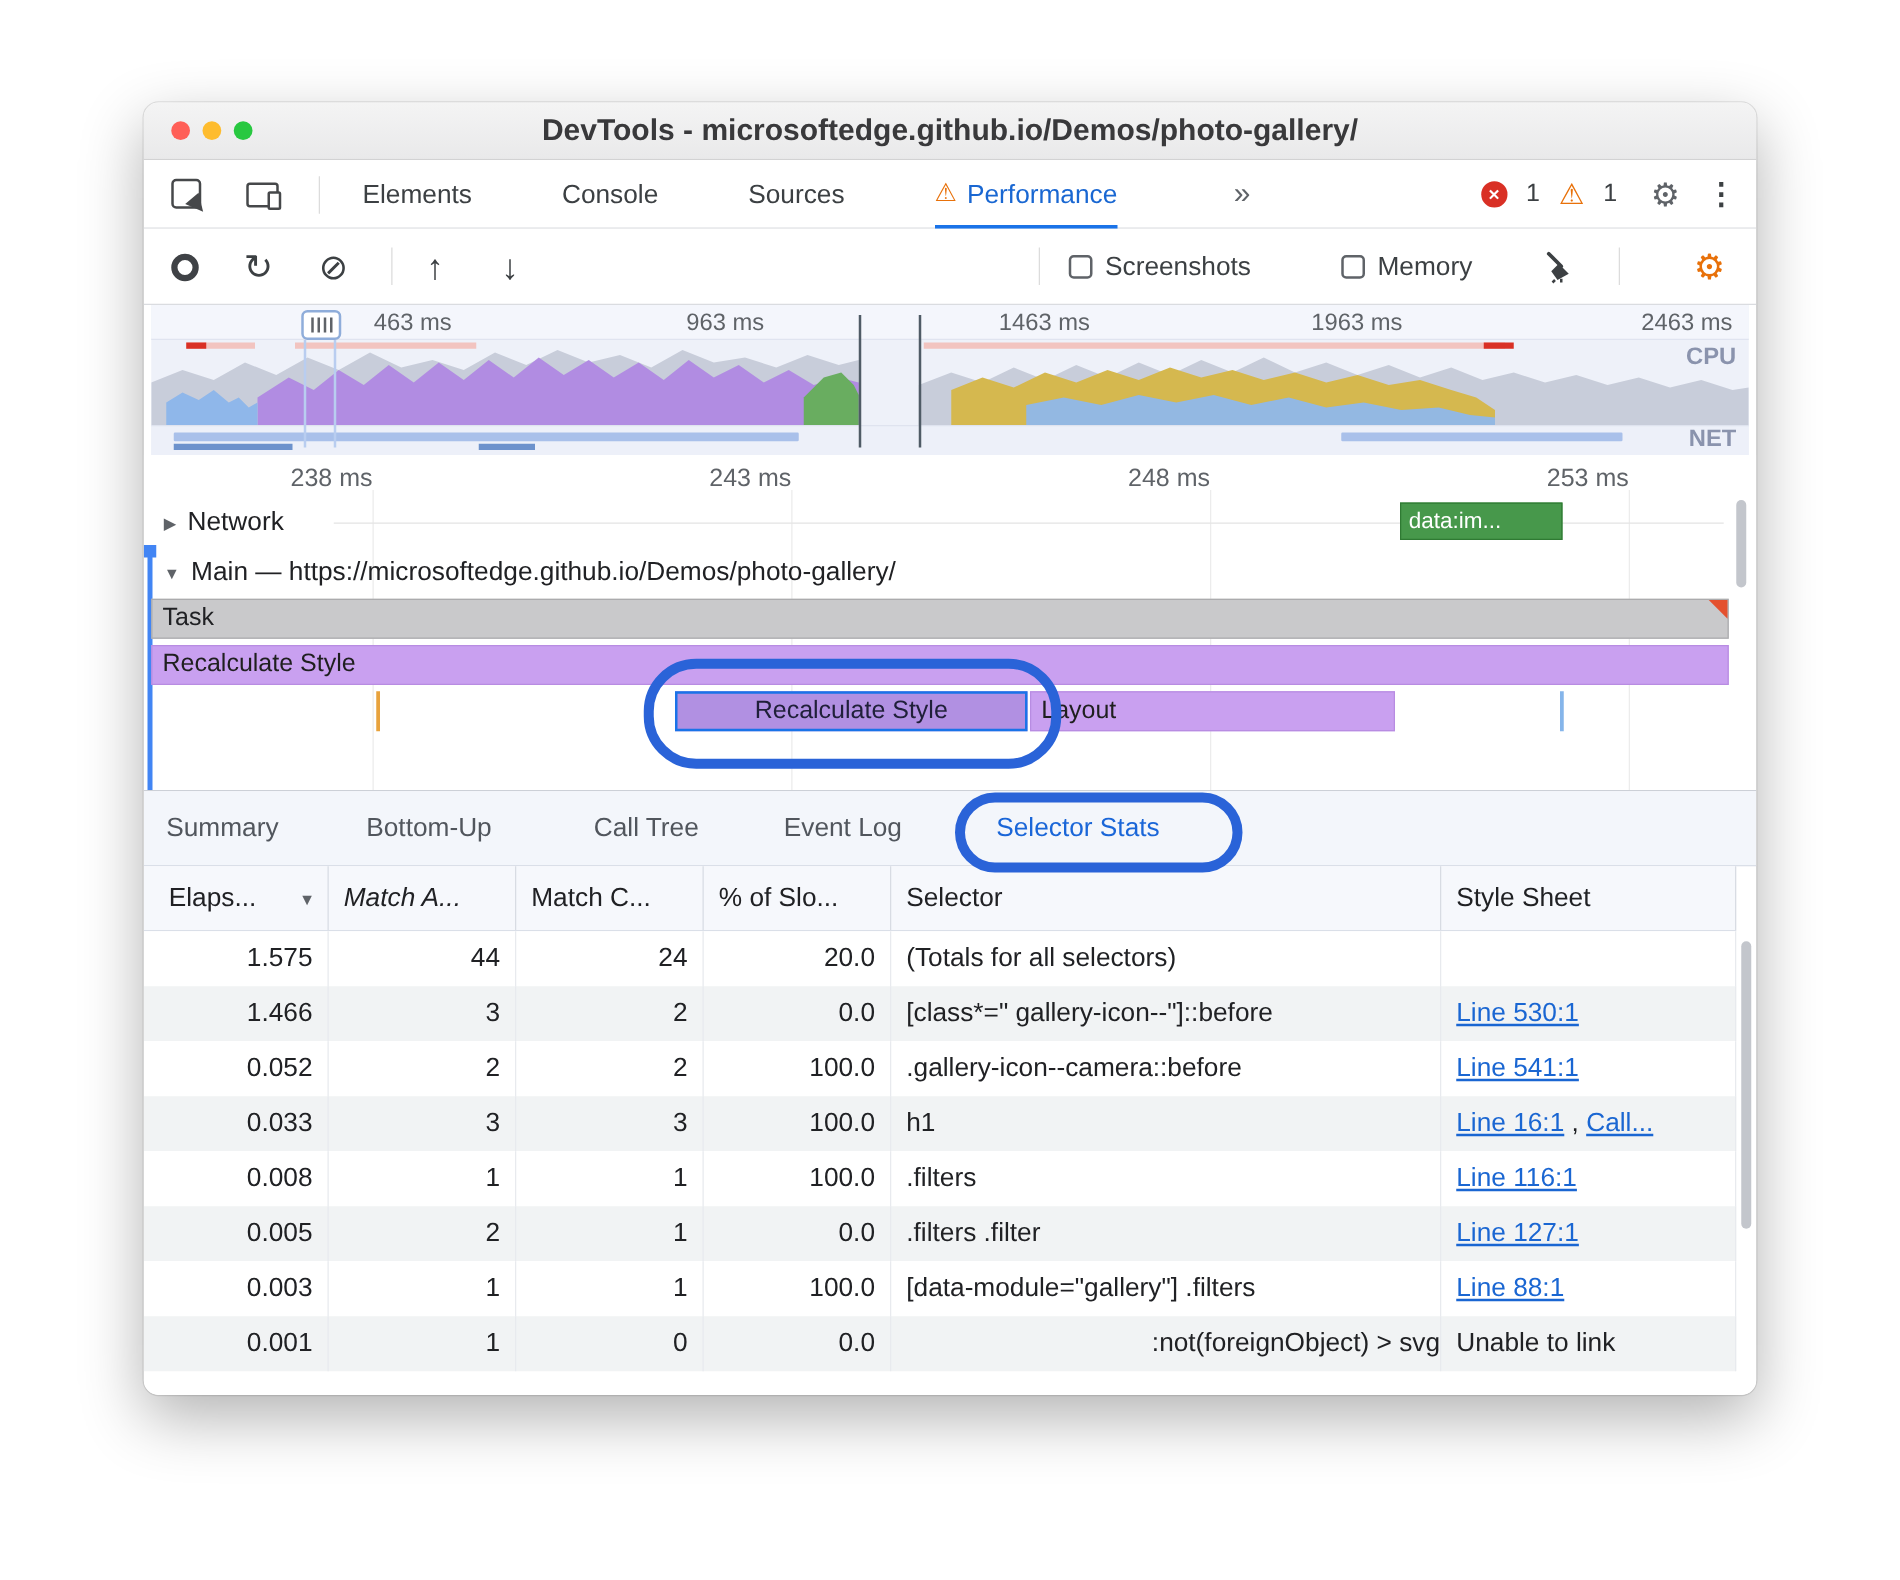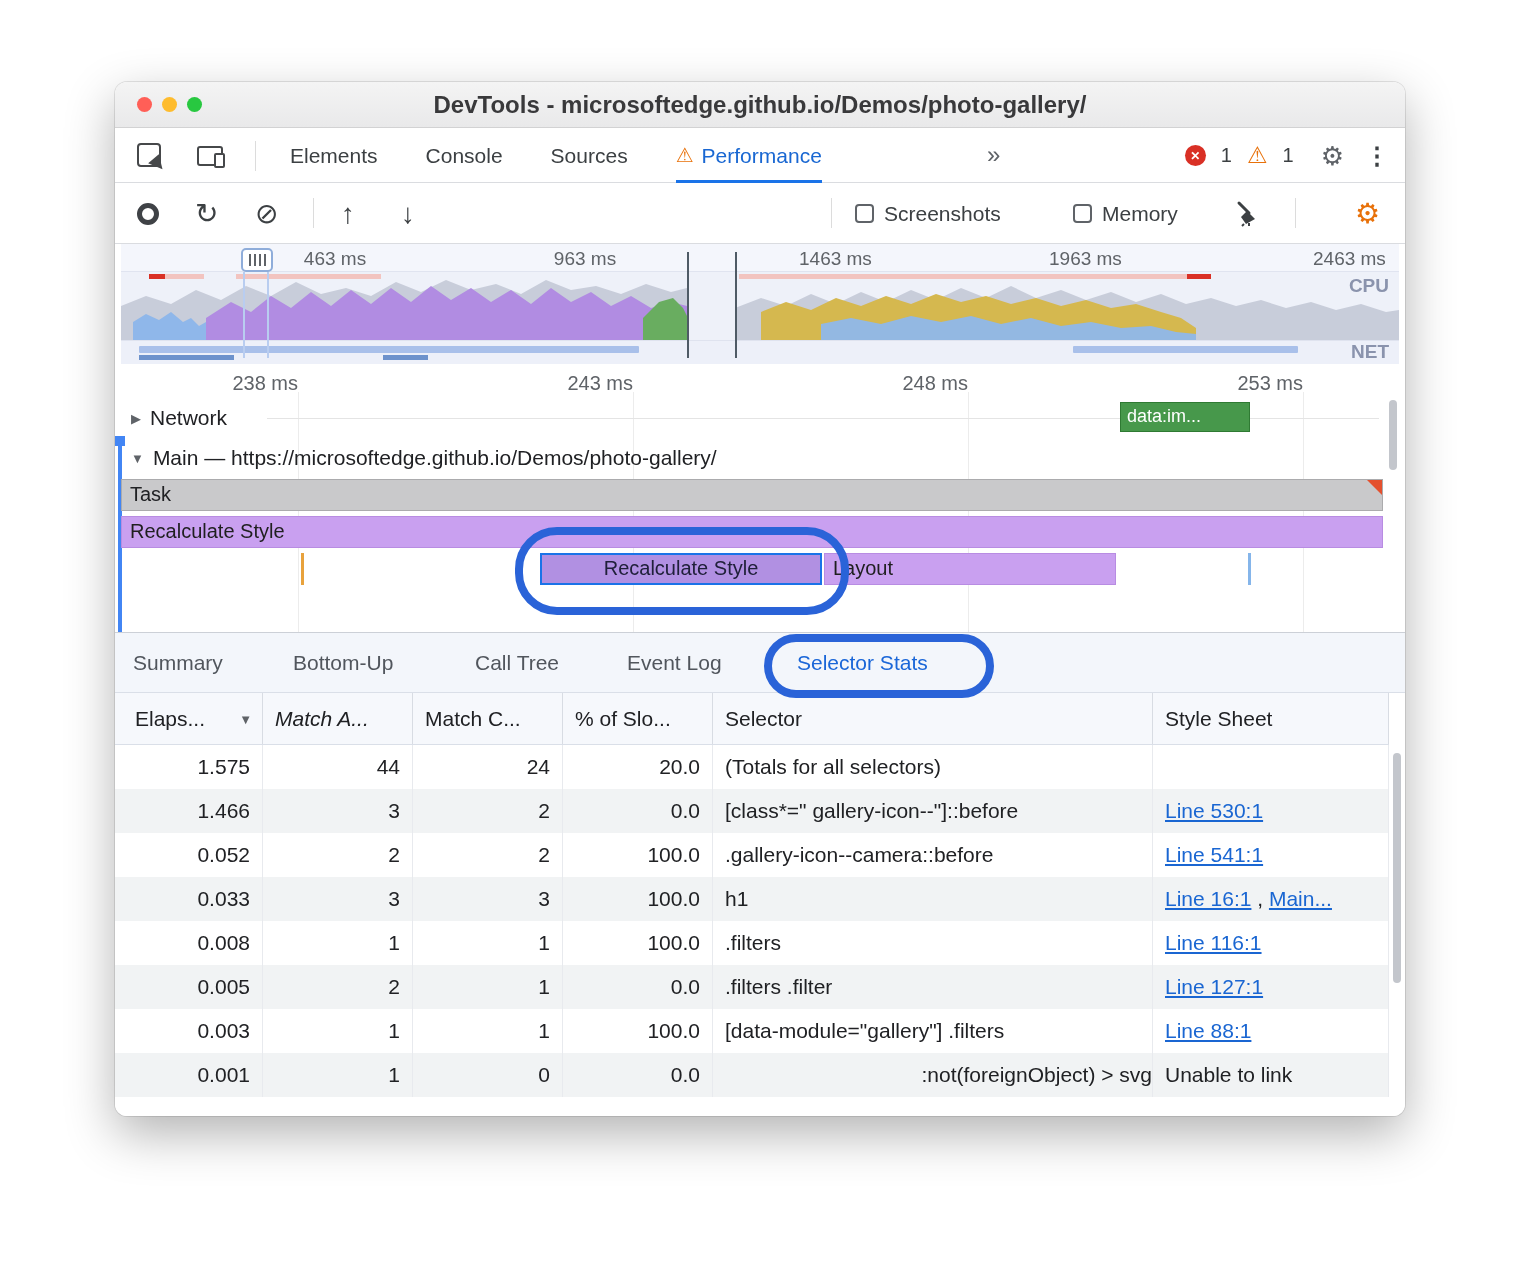--- a/index.html
+++ b/index.html
@@ -16,21 +16,21 @@
   .l-red{background:#ff5f57}.l-yellow{background:#febc2e}.l-green{background:#28c840}
   .wtitle{position:absolute;left:0;right:0;top:0;height:46px;line-height:46px;text-align:center;font-size:24px;font-weight:bold;color:#39393b;white-space:nowrap}
 
   
   .tabbar{position:absolute;left:0;top:46px;width:100%;height:55px;background:#fff;border-bottom:1px solid #dadce0}
   .inspect-icon{position:absolute;left:22px;top:15px;width:24px;height:24px;border:2px solid #46484a;border-radius:4px}
   .inspect-cursor{position:absolute;right:-6px;bottom:-6px;width:0;height:0;border-left:7px solid transparent;border-right:7px solid transparent;border-top:14px solid #46484a;transform:rotate(-40deg)}
   .device-icon{position:absolute;left:82px;top:18px;width:26px;height:20px;border:2px solid #46484a;border-radius:3px}
   .device-inner{position:absolute;right:-4px;bottom:-4px;width:11px;height:15px;background:#fff;border:2px solid #46484a;border-radius:2px}
   .tb-div{position:absolute;top:13px;width:1px;height:30px;background:#dcdcdc}
-  #main-tabs{position:absolute;left:175px;top:0;height:55px;display:flex;gap:48px}
+  #main-tabs{position:absolute;left:175px;top:0;height:55px;display:flex;gap:72px}
   .devtab{height:55px;line-height:55px;font-size:21px;color:#3c4043;display:flex;align-items:center;gap:8px;white-space:nowrap;cursor:default}
   .devtab.active{color:#1967d2;box-shadow:inset 0 -3px 0 #1a73e8}
   .tab-warn{color:#e8710a;font-size:20px}
   .overflow{position:absolute;left:872px;top:0;height:55px;line-height:53px;font-size:24px;color:#5f6368}
   .tabbar-right{position:absolute;right:16px;top:0;height:55px;display:flex;align-items:center;gap:15px}
   .err-badge{width:21px;height:21px;border-radius:50%;background:#d93025;color:#fff;font-size:12px;font-weight:bold;display:flex;align-items:center;justify-content:center}
   .badge-count{font-size:20px;color:#3c4043}
   .warn-glyph{color:#e8710a;font-size:23px;line-height:1}
   .gear{font-size:26px;color:#5f6368;line-height:1;margin-left:12px}
   .kebab{font-size:24px;color:#3c4043;font-weight:bold;line-height:1;margin-left:6px}
@@ -43,21 +43,21 @@
   .tvdiv{position:absolute;top:15px;width:1px;height:30px;background:#dcdcdc}
   .hist{font-size:21px;color:#3c4043;white-space:nowrap}
   .caret{font-size:15px;color:#5f6368;margin-left:10px}
   .checkbox{width:19px;height:19px;border:2px solid #5f6368;border-radius:4px;background:#fff}
   .cb-label{font-size:21px;color:#3c4043;margin-left:10px;white-space:nowrap}
   .gear-active{font-size:28px;color:#e8710a;line-height:1}
 
   
   .overview{position:absolute;left:6px;top:162px;width:1278px;height:120px;background:#eef1f9}
   .ov-ruler{position:absolute;left:0;top:0;width:100%;height:28px;background:#f4f6fc;border-bottom:1px solid #e0e4f0}
-  .ov-tick{position:absolute;top:4px;width:72px;text-align:center;font-size:19px;color:#5f6368;white-space:nowrap}
+  .ov-tick{position:absolute;top:4px;width:72px;text-align:left;font-size:19px;color:#5f6368;white-space:nowrap}
   .ov-chart{position:absolute;left:0;top:28px;width:100%;height:68px}
   .ov-net{position:absolute;left:0;top:96px;width:100%;height:24px;background:#edf0f9;border-top:1px solid #dfe3ef}
   .cpu-label{position:absolute;right:10px;top:31px;font-size:19px;font-weight:bold;color:#8a93ad}
   .net-label{position:absolute;right:10px;bottom:1px;font-size:19px;font-weight:bold;color:#8a93ad}
   .handle-chip{position:absolute;left:120px;top:4px;width:32px;height:24px;background:#fff;border:2px solid #8fadda;border-radius:5px;display:flex;align-items:center;justify-content:center;gap:3px;z-index:5}
   .handle-chip i{display:block;width:2px;height:12px;background:#5f6368}
   .sel-line{position:absolute;top:28px;height:86px;width:2px;background:#b9cdf0;z-index:4}
   .dark-line{position:absolute;top:8px;height:106px;width:2px;background:#4f5b66;z-index:4}
   .net-bar{position:absolute;height:7px;background:#a9c0ea;border-radius:1px}
   .net-seg{position:absolute;height:5px;background:#6d92cc}
@@ -325,21 +325,21 @@
             <div class="td num" style="width: 150px;">100.0</div>
             <div class="td txt" style="width: 440px;">.gallery-icon--camera::before</div>
             <div class="td txt" style="width: 236px;"><a class="sheet-link">Line 541:1</a></div>
           </div>
           <div class="tr alt">
             <div class="td num" style="width: 140px;">0.033</div>
             <div class="td num" style="width: 150px;">3</div>
             <div class="td num" style="width: 150px;">3</div>
             <div class="td num" style="width: 150px;">100.0</div>
             <div class="td txt" style="width: 440px;">h1</div>
-            <div class="td txt" style="width: 236px;"><a class="sheet-link">Line 16:1</a><span class="sep"> , </span><a class="sheet-link">Main...</a></div>
+            <div class="td txt" style="width: 236px;"><a class="sheet-link">Line 16:1</a><span class="sep"> , </span><a class="sheet-link">Call...</a></div>
           </div>
           <div class="tr">
             <div class="td num" style="width: 140px;">0.008</div>
             <div class="td num" style="width: 150px;">1</div>
             <div class="td num" style="width: 150px;">1</div>
             <div class="td num" style="width: 150px;">100.0</div>
             <div class="td txt" style="width: 440px;">.filters</div>
             <div class="td txt" style="width: 236px;"><a class="sheet-link">Line 116:1</a></div>
           </div>
           <div class="tr alt">

